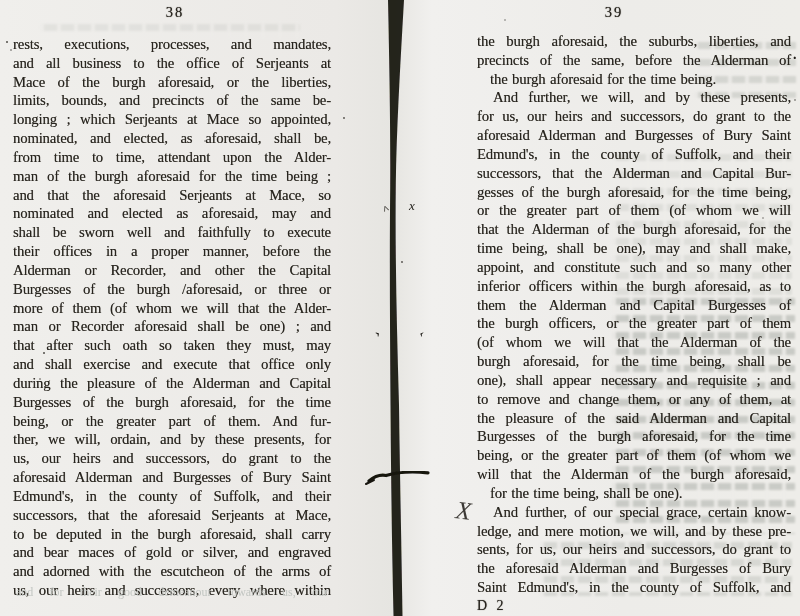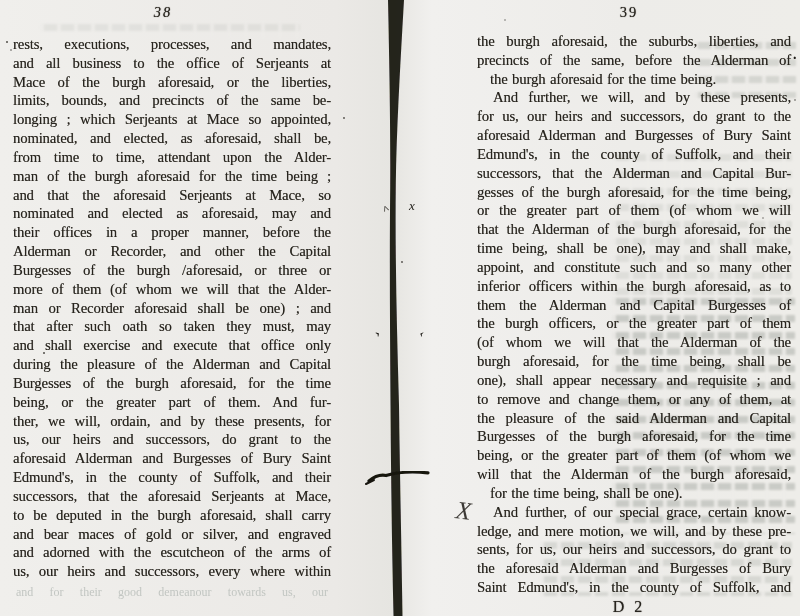--- a/index.html
+++ b/index.html
@@ -5,42 +5,42 @@
   html,body{margin:0;padding:0;background:#dfdedb;}
   .scan{
     position:relative;width:800px;height:616px;overflow:hidden;
     background:linear-gradient(90deg,#f0efec 0%,#ebe9e6 42%,#e6e5e1 49%,#f1f0ee 54%,#edece9 78%,#eeede9 100%);
     font-family:"Liberation Serif","DejaVu Serif",serif;color:#27241e;
   }
   .pagenum{
     position:absolute;top:4px;font-size:14.5px;letter-spacing:2px;
     text-align:center;text-shadow:0 0 1px rgba(40,36,28,.75);
   }
-  .pagenum.pl{left:9px;width:308px;font-style:italic;}
-  .pagenum.pr{left:477px;width:304px;}
+  .pagenum.pl{left:21px;width:308px;}
+  .pagenum.pr{left:462px;width:304px;}
   .page-text{
     position:absolute;font-size:14.6px;line-height:18.84px;
     text-shadow:0.25px 0 0 rgba(40,36,28,.55);
   }
   .page-text.pl{left:13px;top:35px;width:318px;}
   .page-text.pr{left:477px;top:32px;width:314px;}
   .tline{
     height:18.84px;text-align:justify;text-align-last:justify;
     letter-spacing:-0.1px;word-spacing:1px;white-space:normal;overflow:visible;
   }
   .tline.noJust{text-align-last:left;margin-left:13px;}
   .tline.indent{text-indent:16px;}
   .bleed-line{
     position:absolute;left:16px;top:585px;width:312px;
     font-size:12px;color:#c2c6c2;filter:blur(0.55px);
     text-align:justify;text-align-last:justify;word-spacing:2px;
   }
   .signature{
-    position:absolute;left:477px;top:598px;width:304px;text-align:center;
-    font-size:16px;letter-spacing:3px;text-shadow:0 0 1px rgba(40,36,28,.7);
+    position:absolute;left:477px;top:598px;width:304px;
+    font-size:14px;letter-spacing:3px;text-shadow:0 0 1px rgba(40,36,28,.7);
   }
   
   .ghost{
     position:absolute;filter:blur(1.1px);pointer-events:none;
     background:
       repeating-linear-gradient(90deg, rgba(238,237,234,.85) 0 4px, rgba(238,237,234,0) 4px 17px),
       repeating-linear-gradient(180deg, rgba(146,151,144,.55) 2px 9px, rgba(146,151,144,0) 9px 18.8px);
   }
   .g1{left:612px;top:296px;width:183px;height:238px;opacity:.72;}
   .g2{left:694px;top:40px;width:102px;height:58px;opacity:.5;}
@@ -74,20 +74,21 @@
         <div class="tline">rests, executions, processes, and mandates,</div>
         <div class="tline">and all business to the office of Serjeants at</div>
         <div class="tline">Mace of the burgh aforesaid, or the liberties,</div>
         <div class="tline">limits, bounds, and precincts of the same be-</div>
         <div class="tline">longing ; which Serjeants at Mace so appointed,</div>
         <div class="tline">nominated, and elected, as aforesaid, shall be,</div>
         <div class="tline">from time to time, attendant upon the Alder-</div>
         <div class="tline">man of the burgh aforesaid for the time being ;</div>
         <div class="tline">and that the aforesaid Serjeants at Mace, so</div>
         <div class="tline">nominated and elected as aforesaid, may and</div>
+        <div class="tline">shall be sworn well and faithfully to execute</div>
         <div class="tline">their offices in a proper manner, before the</div>
         <div class="tline">Alderman or Recorder, and other the Capital</div>
         <div class="tline">Burgesses of the burgh /aforesaid, or three or</div>
         <div class="tline">more of them (of whom we will that the Alder-</div>
         <div class="tline">man or Recorder aforesaid shall be one) ; and</div>
         <div class="tline">that after such oath so taken they must, may</div>
         <div class="tline">and shall exercise and execute that office only</div>
         <div class="tline">during the pleasure of the Alderman and Capital</div>
         <div class="tline">Burgesses of the burgh aforesaid, for the time</div>
         <div class="tline">being, or the greater part of them.  And fur-</div>

